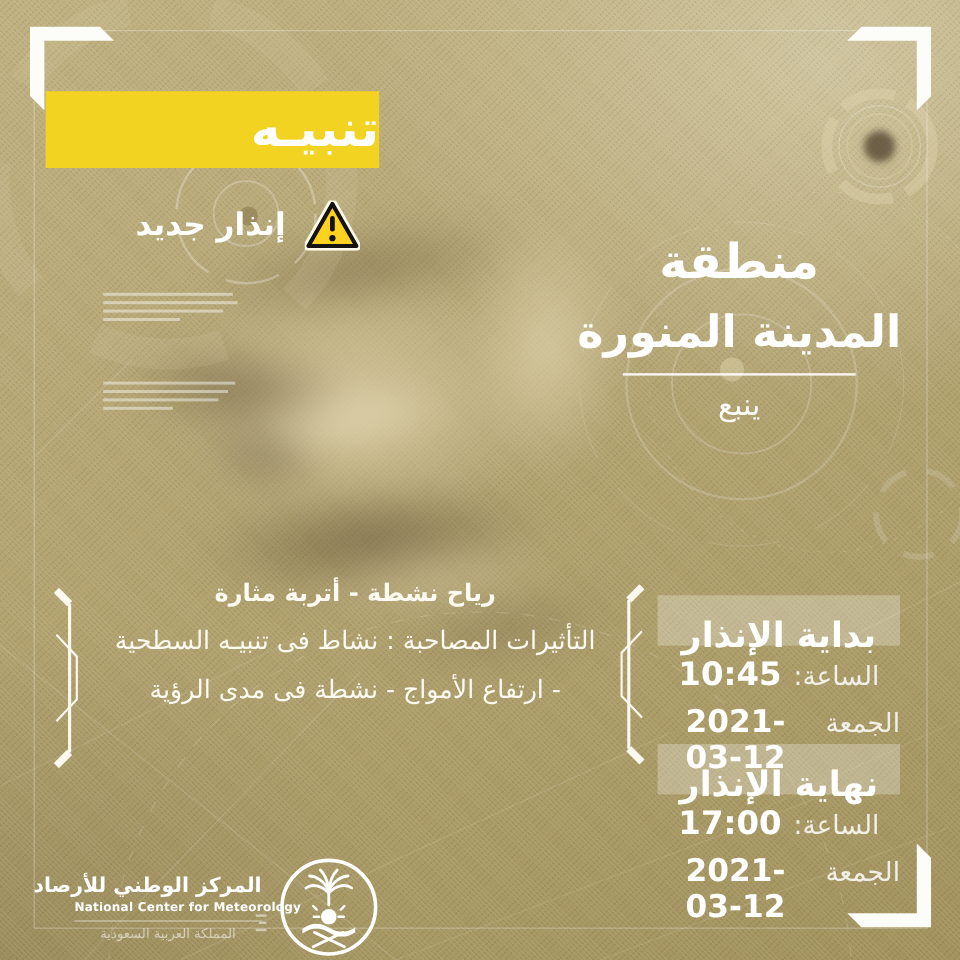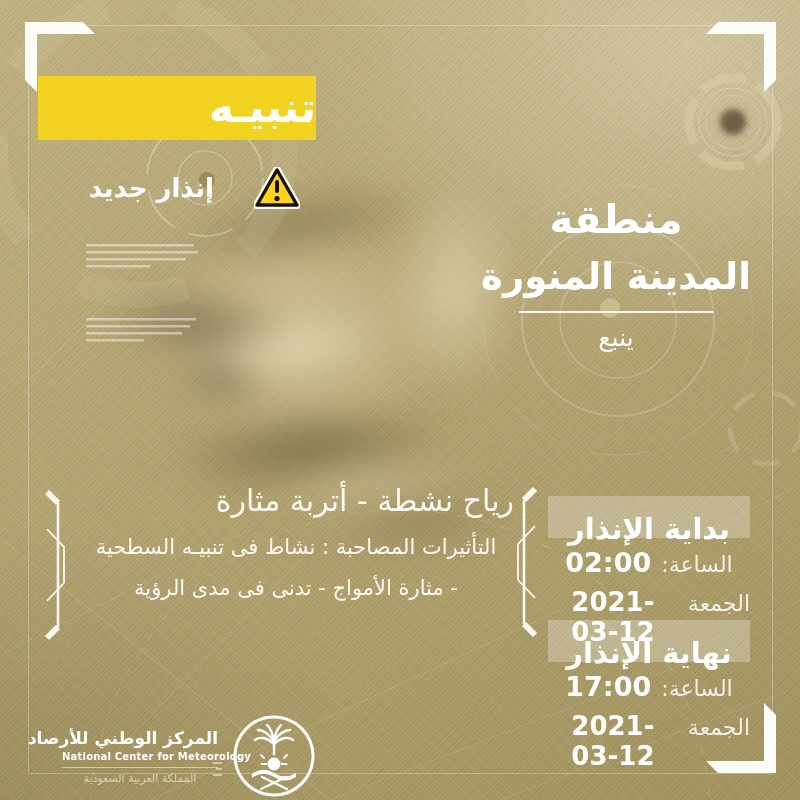--- a/index.html
+++ b/index.html
@@ -26,31 +26,31 @@
   .b7{left:260px;top:380px;width:260px;height:70px;transform:rotate(-9deg);background:radial-gradient(closest-side,rgba(124,108,72,.5),rgba(124,108,72,0) 75%);}
   .b8{left:120px;top:235px;width:140px;height:70px;transform:rotate(12deg);background:radial-gradient(closest-side,rgba(82,70,47,.5),rgba(82,70,47,0) 75%);}
   .b9{left:180px;top:330px;width:300px;height:80px;transform:rotate(-6deg);background:radial-gradient(closest-side,rgba(205,192,152,.7),rgba(205,192,152,0) 75%);}
   .deco{position:absolute;left:0;top:0;}
   .inset-frame{position:absolute;left:28px;top:25px;width:743px;height:747px;border:1px solid rgba(255,255,255,.28);}
   .corner{position:absolute;width:70px;height:70px;}
   .corner polygon{fill:#fcfcf8;}
   
   .banner{position:absolute;left:38px;top:76px;width:278px;height:64px;display:flex;align-items:center;justify-content:center;}
   .banner span{color:#fff;font-size:42px;font-weight:bold;line-height:64px;}
-  .new-row{position:absolute;left:62px;top:164px;width:238px;height:48px;direction:rtl;display:flex;align-items:center;gap:40px;}
+  .new-row{position:absolute;left:62px;top:164px;width:238px;height:48px;direction:rtl;display:flex;align-items:center;gap:16px;}
   .new-row .txt{color:#fff;font-size:26px;font-weight:bold;white-space:nowrap;}
   
   .region{position:absolute;left:420px;top:194px;width:392px;direction:rtl;text-align:center;color:#fff;}
   .region-l1{font-size:40px;font-weight:bold;line-height:1.25;}
   .region-l2{font-size:37px;font-weight:bold;line-height:1.25;margin-top:10px;white-space:nowrap;}
   .region-divider{width:194px;height:2px;margin:11px auto 0;background:rgba(255,255,255,.9);}
   .region-area{font-size:25px;margin-top:10px;opacity:.96;}
   
   .hazard{position:absolute;left:78px;top:481px;width:436px;direction:rtl;text-align:center;color:#fdfaf2;}
-  .hazard-title{font-size:30px;font-weight:normal;line-height:1.3;text-align:right;}
+  .hazard-title{font-size:20px;font-weight:bold;line-height:1.3;}
   .hazard-line{font-size:21px;line-height:1.35;margin-top:13px;white-space:nowrap;}
   .side-bracket{position:absolute;width:36px;height:152px;}
   .side-bracket path,.side-bracket polyline{stroke:#fbf8ef;fill:none;}
   .sb-left{left:44px;top:489px;transform:scaleX(-1);}
   .sb-right{left:502px;top:486px;}
   
   .wcol{position:absolute;left:548px;width:202px;direction:rtl;text-align:center;color:#fff;}
   .w-start{top:496px;} .w-end{top:620px;}
   .wband{height:42px;background:rgba(255,255,255,.27);display:flex;align-items:center;justify-content:center;}
   .wband span{font-size:29px;font-weight:bold;line-height:42px;margin-top:23px;}
@@ -183,30 +183,30 @@
   </svg>
   <svg class="side-bracket sb-right" viewBox="0 0 36 152">
     <path d="M22,14 L22,138" stroke-width="2.6"></path>
     <path d="M22,14 L33,3" stroke-width="6"></path>
     <path d="M22,138 L33,149" stroke-width="6"></path>
     <polyline points="33,40 16,58 16,94 33,112" stroke-width="1.8"></polyline>
   </svg>
   <div class="hazard">
     <div class="hazard-title">رياح نشطة - أتربة مثارة</div>
     <div class="hazard-line">التأثيرات المصاحبة : نشاط فى تنبيـه السطحية</div>
-    <div class="hazard-line">- مثارة الأمواج - تدنى فى مدى الرؤية</div>
+    <div class="hazard-line">- ارتفاع الأمواج - نشطة فى مدى الرؤية</div>
   </div>
 
   <div class="wcol w-start">
     <div class="wband">
       <span>بداية الإنذار</span>
     </div>
     <div class="trow">
       <span class="tlabel">الساعة:</span>
-      <span class="tvalue" dir="ltr">02:00</span>
+      <span class="tvalue" dir="ltr">10:45</span>
     </div>
     <div class="trow">
       <span class="tlabel">الجمعة</span>
       <span class="dvalue" dir="ltr">2021-03-12</span>
     </div>
   </div>
 
   <div class="wcol w-end">
     <div class="wband">
       <span>نهاية الإنذار</span>

